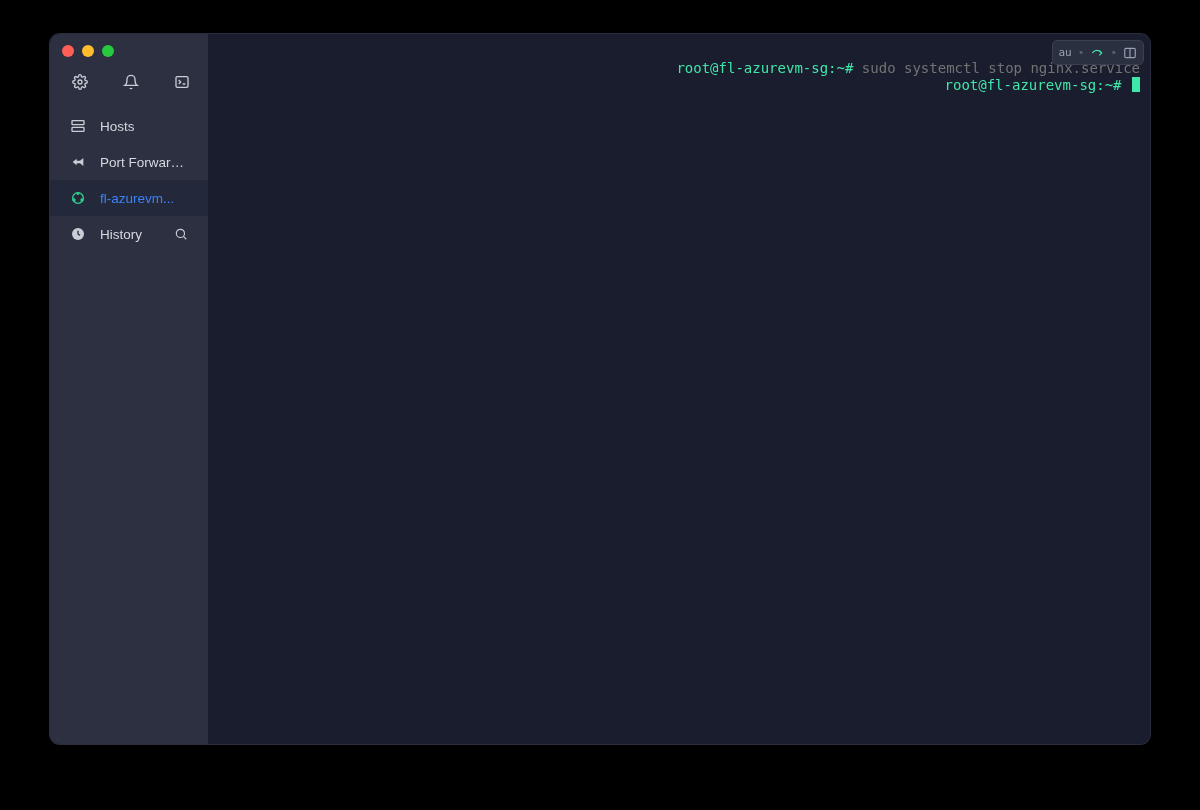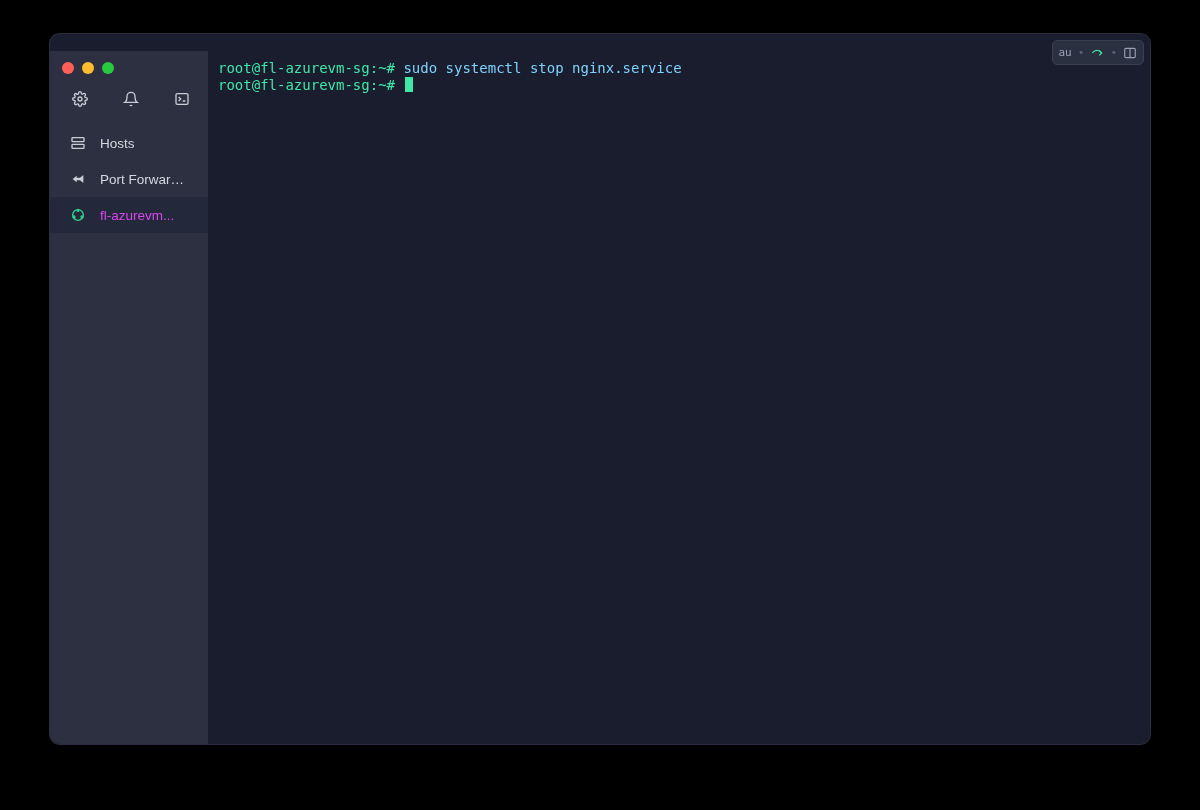--- a/index.html
+++ b/index.html
@@ -13,21 +13,20 @@
     overflow: hidden;
     display: flex;
     box-shadow: 0 0 0 1px #2a2d3e;
   }
   .sidebar {
     width: 158px;
     background: #2c3040;
     display: flex;
     flex-direction: column;
     padding-top: 8px;
-    margin-top: 17px;
   }
   .traffic-lights {
     display: flex;
     gap: 8px;
     padding: 4px 0 10px 12px;
     height: 24px;
     align-items: center;
   }
   .tl { width: 12px; height: 12px; border-radius: 50%; }
   .tl.red { background: #ff5f56; }
@@ -46,40 +45,41 @@
     align-items: center;
     gap: 14px;
     padding: 10px 20px;
     color: #d5d8e0;
     font-size: 13.5px;
     cursor: pointer;
     position: relative;
   }
   .nav-item.active {
     background: #23283a;
-    color: #d946ef;
+    color: #3b82f6;
   }
   .nav-item.active .nav-icon { color: #2fcf8f; }
   .nav-icon { width: 16px; height: 16px; color: #c9cdd6; display:flex; align-items:center; justify-content:center; flex-shrink:0; }
   .nav-icon svg { width: 16px; height: 16px; }
   .nav-label { white-space: nowrap; overflow: hidden; text-overflow: ellipsis; flex: 1; }
   .nav-item .trailing { width:14px; height:14px; color:#c9cdd6; }
   .terminal {
     flex: 1;
     background: #1a1d2e;
     position: relative;
     font-family: "Menlo","Consolas",monospace;
     font-size: 14px;
     line-height: 17px;
     color: #3fe7a9;
     padding: 26px 10px 10px 10px;
+    text-align: right;
   }
   .term-line { white-space: pre; }
   .term-prompt { color: #3fe7a9; }
-  .term-cmd { color: #7dd3fc; }
+  .term-cmd { color: #737373; }
   .cursor {
     display: inline-block;
     width: 8px; height: 15px;
     background: #3fe7a9;
     vertical-align: -2px;
     margin-left: 2px;
   }
   .toolbar {
     position: absolute;
     top: 6px; right: 6px;
@@ -155,20 +155,33 @@
         <span class="nav-icon">
             <svg viewBox="0 0 24 24" fill="none" stroke="currentColor" stroke-width="2">
               <circle cx="12" cy="12" r="8"></circle>
               <circle cx="12" cy="5" r="1.5" fill="currentColor"></circle>
               <circle cx="18" cy="15" r="1.5" fill="currentColor"></circle>
               <circle cx="6" cy="15" r="1.5" fill="currentColor"></circle>
             </svg>
           </span>
         <span class="nav-label">fl-azurevm...</span>
       </div>
+      <div class="nav-item">
+        <span class="nav-icon">
+            <svg viewBox="0 0 24 24" fill="currentColor">
+              <circle cx="12" cy="12" r="9"></circle>
+              <path d="M12 7v5l3 2" stroke="#2c3040" stroke-width="2" fill="none"></path>
+            </svg>
+          </span>
+        <span class="nav-label">History</span>
+        <span class="trailing"><svg viewBox="0 0 24 24" fill="none" stroke="currentColor" stroke-width="2">
+              <circle cx="11" cy="11" r="7"></circle>
+              <line x1="21" y1="21" x2="16.65" y2="16.65"></line>
+            </svg></span>
+      </div>
     </div>
   </div>
 
   <div class="terminal">
     <div class="toolbar">
       <span class="seg">au</span>
       <span class="sep">•</span>
       <span class="seg">
           <svg viewBox="0 0 24 24" fill="none" stroke="#3fe7a9" stroke-width="2">
             <path d="M4 12c4-6 12-6 16 0"></path>

